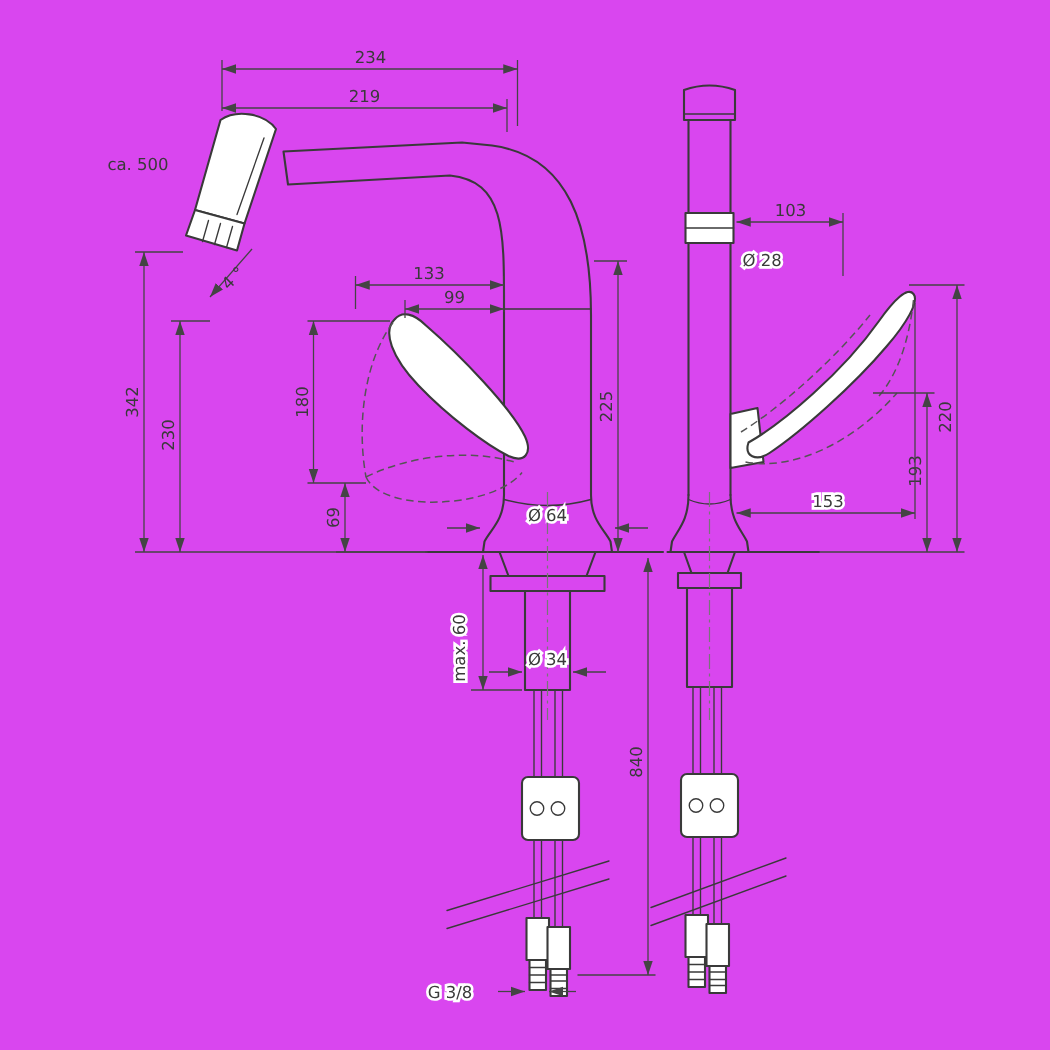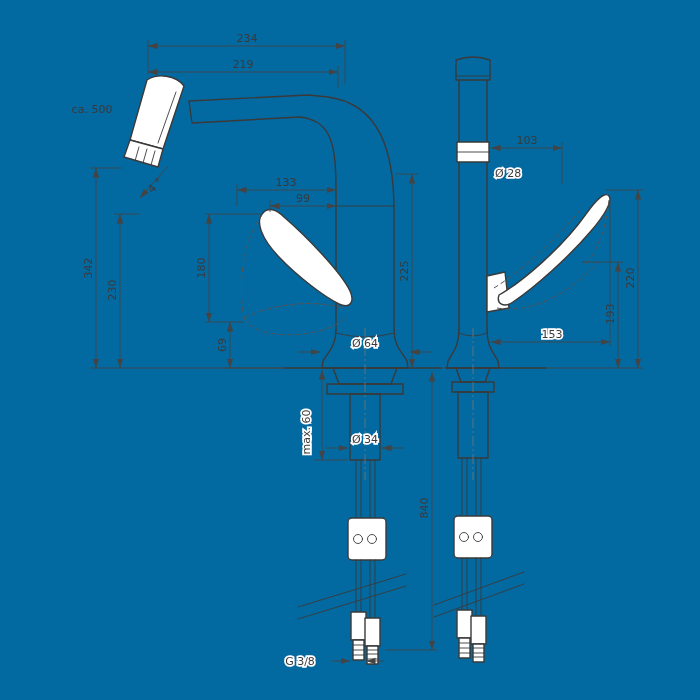--- a/index.html
+++ b/index.html
@@ -1,16 +1,16 @@
 <!DOCTYPE html>
 <html><head>
 <meta charset="utf-8">
 <style>
   html,body{margin:0;padding:0;background:#fff;}
-  .page{width:700px;height:700px;background:#0369a1;position:relative;overflow:hidden;
+  .page{width:700px;height:700px;background:#d946ef;position:relative;overflow:hidden;
         font-family:"DejaVu Sans", "Liberation Sans", sans-serif;}
   svg{display:block;}
   svg text{font-size:11px;fill:#3a3a3a;font-family:"DejaVu Sans","Liberation Sans",sans-serif;}
   .ol{fill:none;stroke:#3a3a3a;stroke-width:1.4;stroke-linejoin:round;stroke-linecap:round;}
   .olf{fill:#fff;stroke:#3a3a3a;stroke-width:1.4;stroke-linejoin:round;}
   .thin{fill:none;stroke:#3a3a3a;stroke-width:0.9;stroke-linecap:round;}
   .dash{fill:none;stroke:#555;stroke-width:1;stroke-dasharray:5 3;}
   .cl{fill:none;stroke:#777;stroke-width:0.8;stroke-dasharray:10 3 2 3;}
   .dim{fill:none;stroke:#444;stroke-width:0.85;}
   .halo{stroke:#fff;stroke-width:3.5;paint-order:stroke;}

